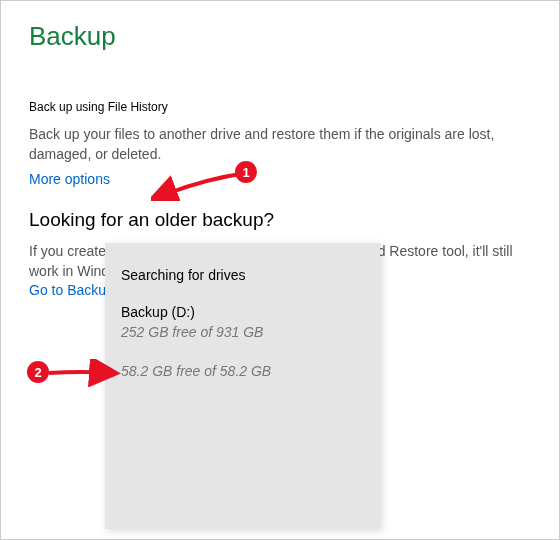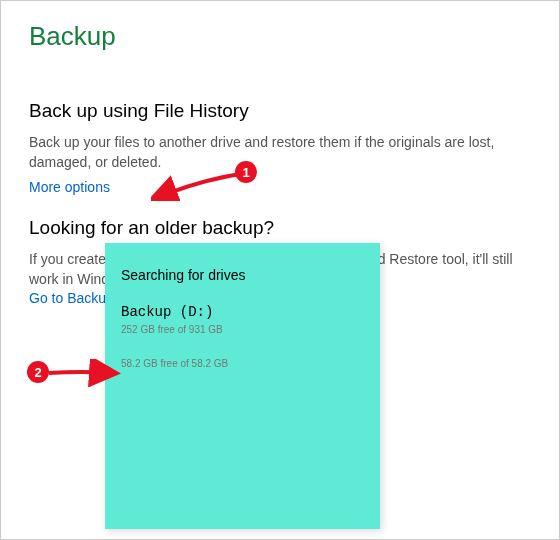--- a/index.html
+++ b/index.html
@@ -19,21 +19,21 @@
     .content {
       padding: 20px 28px;
     }
     .page-title {
       font-size: 26px;
       font-weight: 400;
       color: #15803d;
       margin-bottom: 48px;
     }
     .section-title {
-      font-size: 19px;
+      font-size: 12px;
       font-weight: 400;
       color: #000;
       margin-bottom: 10px;
     }
     .section-desc {
       font-size: 14px;
       color: #555;
       line-height: 1.45;
       margin-bottom: 5px;
     }
@@ -81,44 +81,44 @@
       font-size: 14px;
       color: #0066cc;
       cursor: pointer;
     }
     .drive-popup {
       position: absolute;
       left: 104px;
       top: 242px;
       width: 275px;
       height: 286px;
-      background: #5eead4;
+      background: #e5e5e5;
       box-shadow: 2px 2px 8px rgba(0,0,0,0.15);
       padding: 24px 16px 16px 16px;
       z-index: 10;
     }
     .popup-header {
       font-size: 14px;
       color: #000;
       margin-bottom: 20px;
     }
     .drive-item {
       margin-bottom: 20px;
       cursor: pointer;
     }
     .drive-name {
       font-size: 14px;
       color: #000;
       line-height: 1.4;
-      font-family: Liberation Mono, monospace;
     }
     .drive-space {
-      font-size: 10px;
+      font-size: 14px;
       color: #777;
       line-height: 1.4;
+      font-style: italic;
     }
     .annotation-arrow {
       position: absolute;
       pointer-events: none;
       z-index: 20;
     }
     .annotation-badge {
       position: absolute;
       width: 22px;
       height: 22px;

